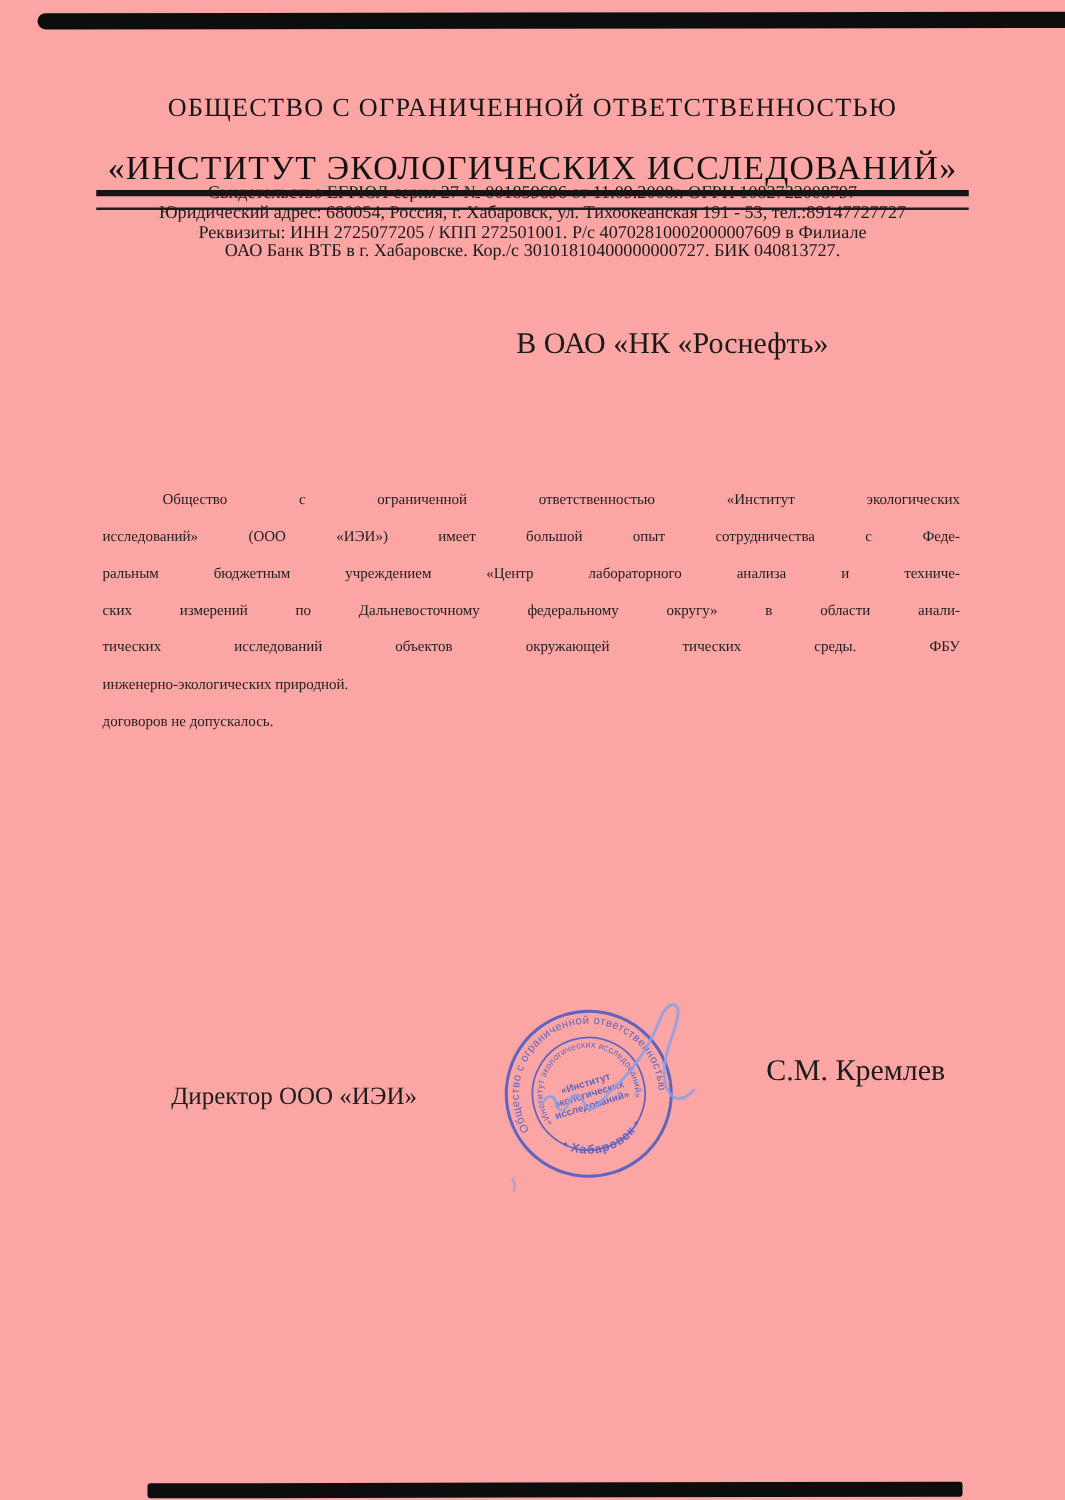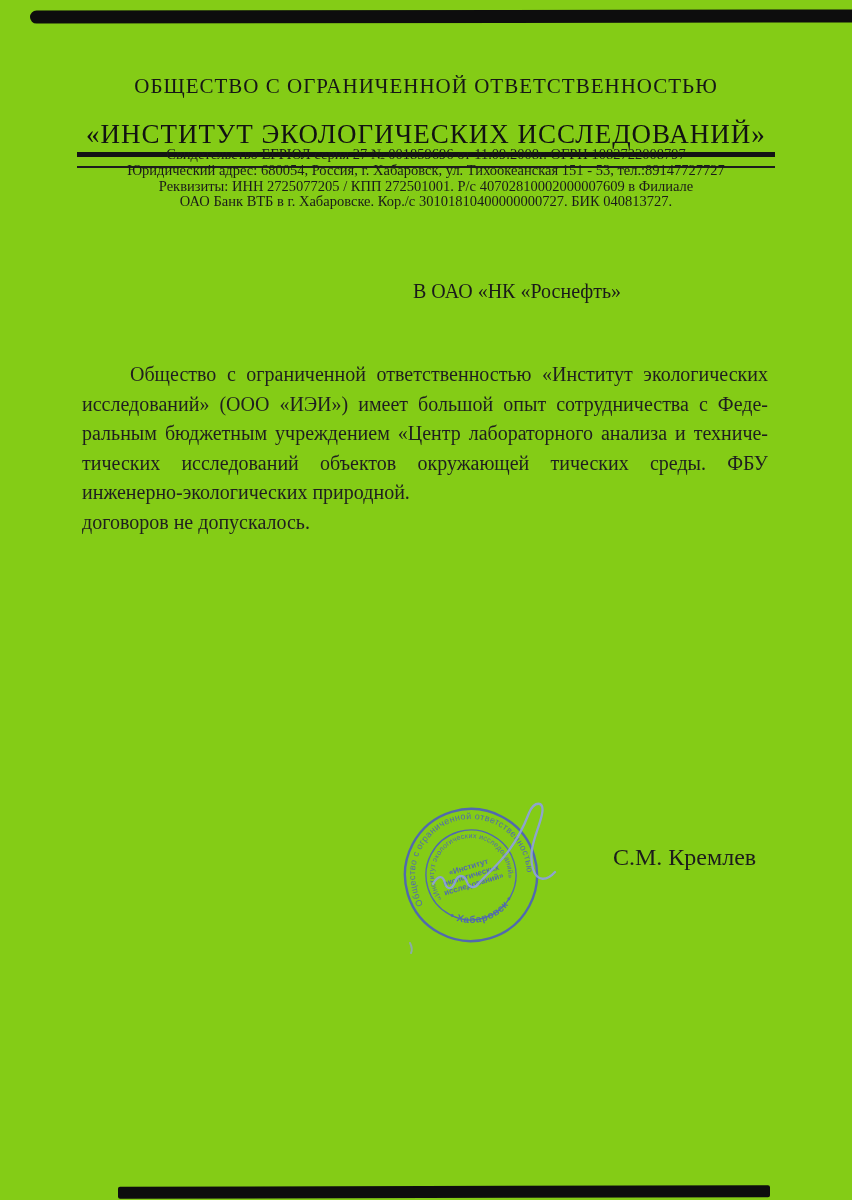--- a/index.html
+++ b/index.html
@@ -1,39 +1,39 @@
 <!DOCTYPE html>
 <html><head>
 <meta charset="utf-8">
 <style>
   html,body{margin:0;padding:0;background:#ffffff;}
   .page{
     position:relative;width:852px;height:1200px;overflow:hidden;
-    background:#84cc16;color:#1c1c1c;
+    background:#fca5a5;color:#1c1c1c;
     font-family:"Liberation Serif","DejaVu Serif",serif;
     text-decoration:underline;
   }
   
   .scan-bar{position:absolute;background:#0d0d0d;}
   .scan-bar-top{left:30px;top:10px;width:822px;height:13px;border-radius:7px 0 0 7px;transform:rotate(-0.08deg);}
   .scan-bar-bottom{left:118px;top:1186px;width:652px;height:12px;border-radius:2px;transform:rotate(-0.12deg);}
   
   .org-type{position:absolute;top:74px;left:0;width:100%;text-align:center;
     font-size:21px;letter-spacing:1px;color:#161616;}
   .org-name{position:absolute;top:119px;left:0;width:100%;text-align:center;
     font-size:27px;letter-spacing:1px;color:#121212;}
   .rule{position:absolute;top:152px;left:77px;width:698px;height:9px;
     border-top:5px solid #141414;border-bottom:2px solid #1d1d1d;}
   .details{position:absolute;top:147px;left:56px;width:740px;text-align:center;
     font-size:14.5px;line-height:15.8px;color:#1a1a1a;}
   
-  .recipient{position:absolute;top:280px;left:413px;font-size:20px;color:#1a1a1a;}
+  .recipient{position:absolute;top:262px;left:413px;font-size:24px;color:#1a1a1a;}
   
-  .body-text{position:absolute;top:360px;left:82px;width:686px;
-    font-size:20px;line-height:29.6px;color:#1f1f1f;}
+  .body-text{position:absolute;top:385px;left:82px;width:686px;
+    font-size:12px;line-height:29.6px;color:#1f1f1f;}
   .line{text-align:justify;text-align-last:justify;}
   .line.indent{text-indent:48px;}
   .line.p-end{text-align-last:left;}
   
   .sig-title{position:absolute;top:866px;left:137px;font-size:20px;color:#1c1c1c;}
   .sig-name{position:absolute;top:844px;left:613px;font-size:24px;color:#1c1c1c;}
   .stamp-wrap{position:absolute;left:383px;top:785px;width:200px;height:180px;}
   .stamp-wrap svg{display:block;}
   .stamp-text{font-family:"Liberation Sans","DejaVu Sans",sans-serif;}
 </style>
@@ -43,37 +43,39 @@
 <div class="page">
 
   <div class="scan-bar scan-bar-top"></div>
 
   <header>
     <div class="org-type">ОБЩЕСТВО С ОГРАНИЧЕННОЙ ОТВЕТСТВЕННОСТЬЮ</div>
     <div class="org-name">«ИНСТИТУТ ЭКОЛОГИЧЕСКИХ ИССЛЕДОВАНИЙ»</div>
     <div class="rule"></div>
     <div class="details">
       <div>Свидетельство ЕГРЮЛ серия 27 № 001859696 от 11.09.2008г. ОГРН 1082722008797</div>
-      <div>Юридический адрес: 680054, Россия, г. Хабаровск, ул. Тихоокеанская 151 - 53, тел.:89147727727</div>
+      <div>Юридический адрес: 680054, Россия, г. Хабаровск, ул. Тихоокеанская 191 - 53, тел.:89147727727</div>
       <div>Реквизиты: ИНН 2725077205 / КПП 272501001. Р/с 40702810002000007609 в Филиале</div>
       <div>ОАО Банк ВТБ в г. Хабаровске. Кор./с 30101810400000000727. БИК 040813727.</div>
     </div>
   </header>
 
   <div class="recipient">В ОАО «НК «Роснефть»</div>
 
   <main class="body-text">
     <div class="line indent">Общество с ограниченной ответственностью «Институт экологических</div>
     <div class="line">исследований» (ООО «ИЭИ») имеет большой опыт сотрудничества с Феде-</div>
     <div class="line">ральным бюджетным учреждением «Центр лабораторного анализа и техниче-</div>
+    <div class="line">ских измерений по Дальневосточному федеральному округу» в области анали-</div>
     <div class="line">тических исследований объектов окружающей тических среды. ФБУ</div>
     <div class="line p-end">инженерно-экологических природной.</div>
     <div class="line p-end">договоров не допускалось.</div>
   </main>
 
+  <div class="sig-title">Директор ООО «ИЭИ»</div>
   <div class="sig-name">С.М. Кремлев</div>
 
   <div class="stamp-wrap">
     <svg width="200" height="180" viewBox="0 0 200 180">
       <defs>
         <path id="arc-outer" d="M 45.1,126 A 56,56 0 1 1 130.9,126"></path>
         <path id="arc-inner" d="M 66.8,120.3 A 37,37 0 1 1 109.2,120.3"></path>
         <path id="arc-bottom" d="M 48.7,117.5 A 48,48 0 0 0 127.3,117.5"></path>
       </defs>
       <g opacity="0.88" transform="rotate(-17 88 90)">

